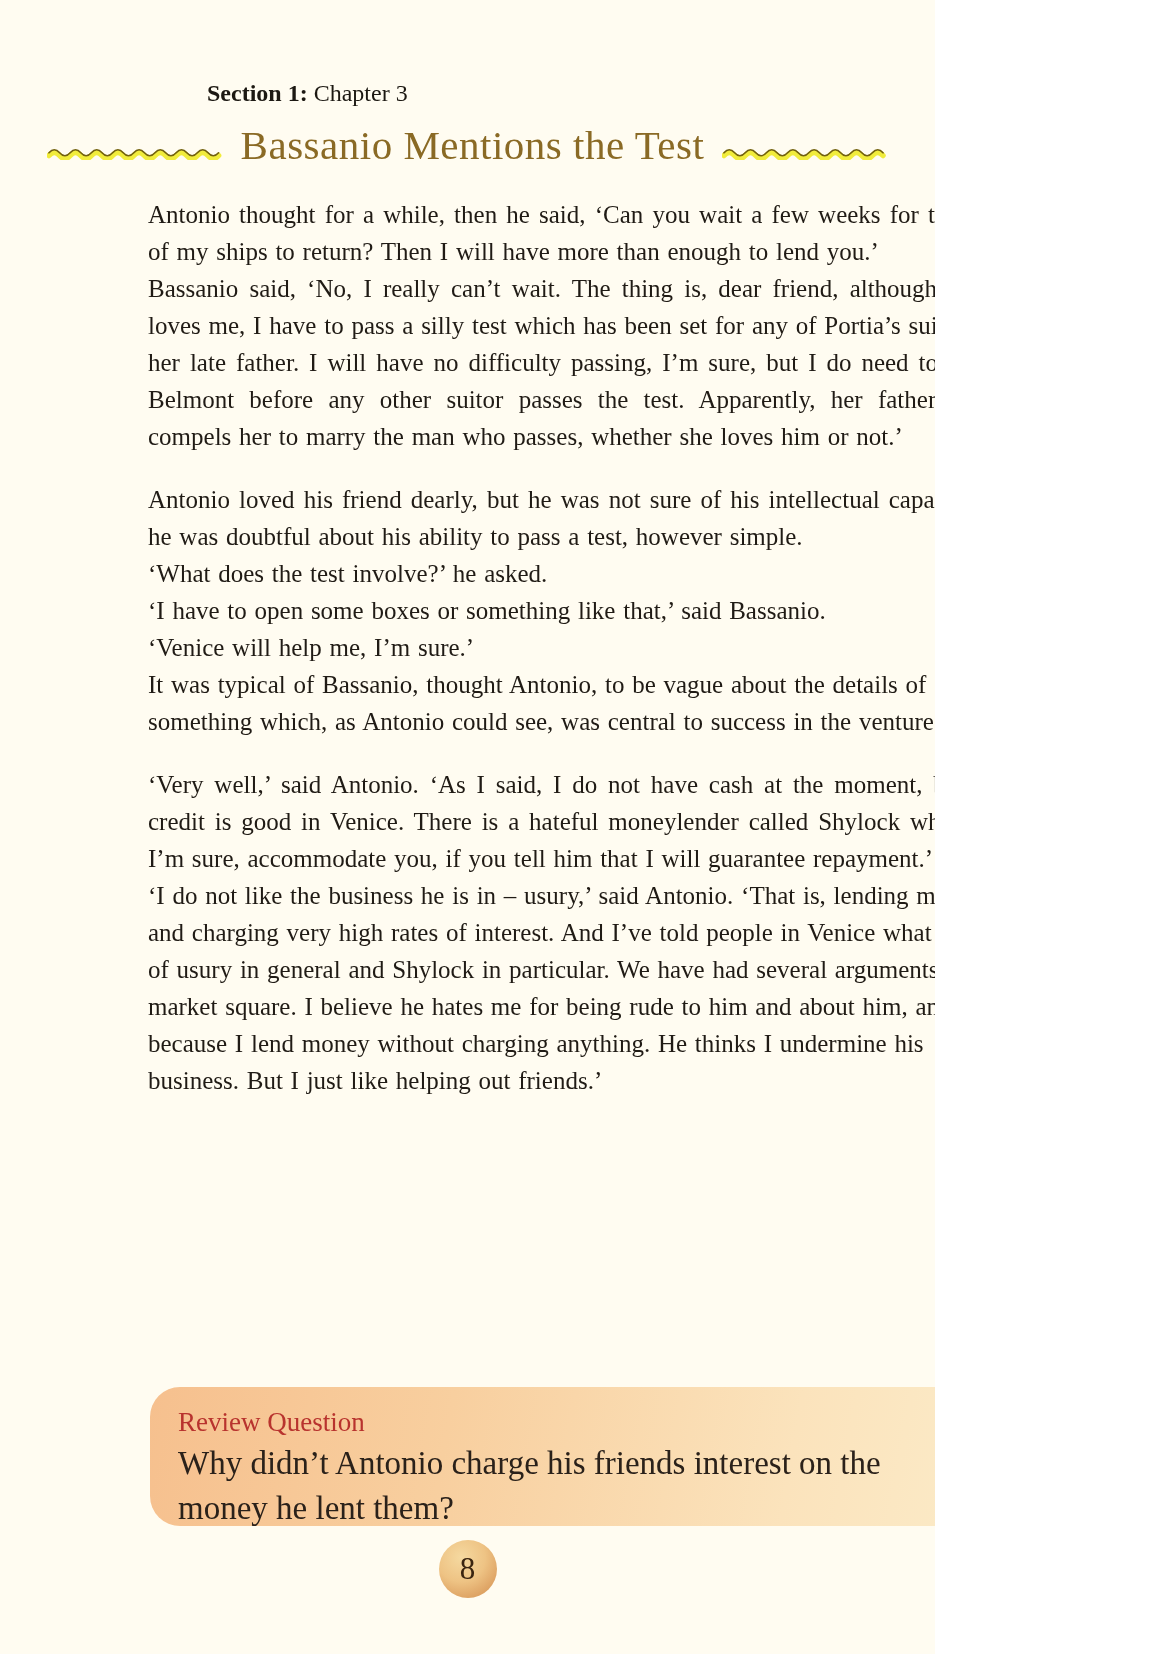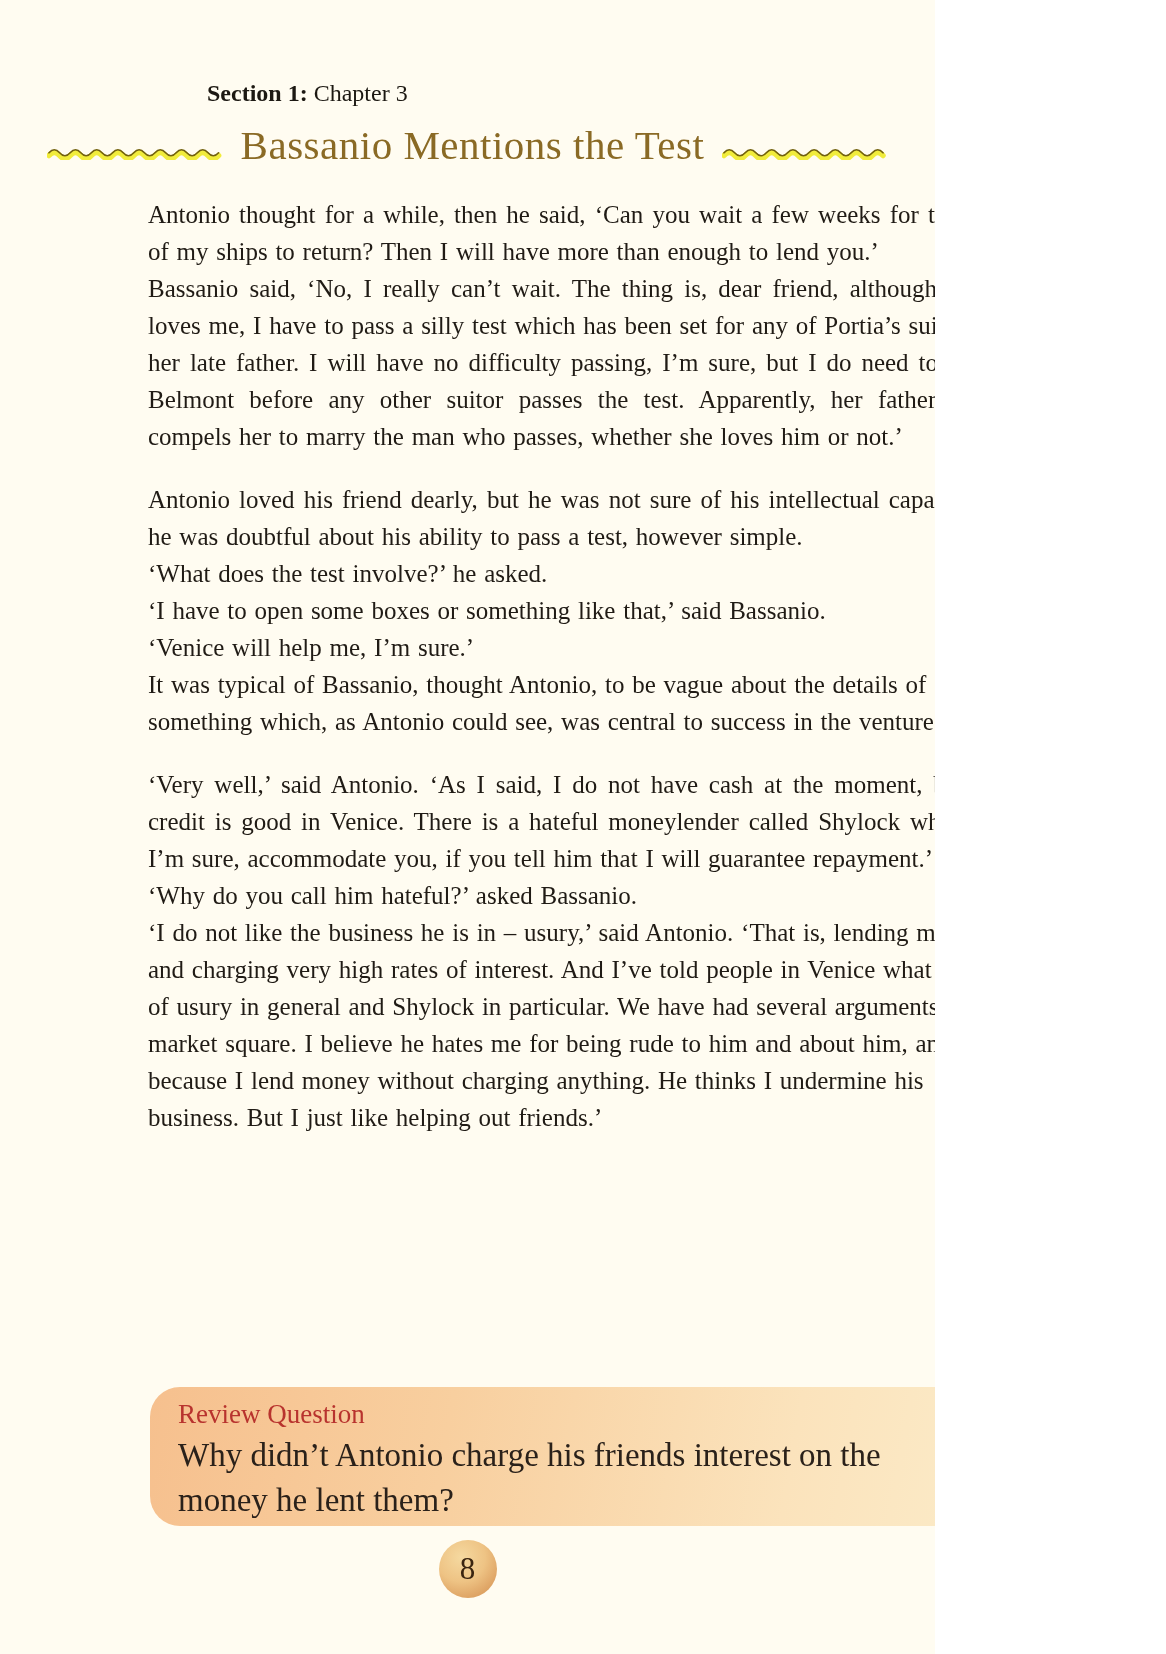--- a/index.html
+++ b/index.html
@@ -54,21 +54,21 @@
   .story p.ragged { text-align: left; }
   .story p.gap { margin-top: 26px; }
   .review-box {
     position: absolute;
     left: 150px;
     top: 1387px;
     width: 848px;
     height: 139px;
     box-sizing: border-box;
     border-radius: 30px;
-    padding: 12px 28px 0 28px;
+    padding: 20px 28px 0 28px;
     background: linear-gradient(100deg, #F6C08E 0%, #F8CF9F 35%, #FBE3BC 75%, #FBEBC8 100%);
   }
   .review-heading {
     font-size: 27px;
     color: #B8332E;
   }
   .review-question {
     margin-top: 3px;
     font-size: 33px;
     line-height: 45px;
@@ -116,21 +116,20 @@
 
   <div class="story">
     <p>Antonio thought for a while, then he said, ‘Can you wait a few weeks for the first of my ships to return? Then I will have more than enough to lend you.’</p>
     <p>Bassanio said, ‘No, I really can’t wait. The thing is, dear friend, although Portia loves me, I have to pass a silly test which has been set for any of Portia’s suitors by her late father. I will have no difficulty passing, I’m sure, but I do need to get to Belmont before any other suitor passes the test. Apparently, her father’s will compels her to marry the man who passes, whether she loves him or not.’</p>
     <p class="gap">Antonio loved his friend dearly, but he was not sure of his intellectual capacity, so he was doubtful about his ability to pass a test, however simple.</p>
     <p>‘What does the test involve?’ he asked.</p>
     <p>‘I have to open some boxes or something like that,’ said Bassanio.</p>
     <p>‘Venice will help me, I’m sure.’</p>
     <p class="ragged">It was typical of Bassanio, thought Antonio, to be vague about the details of something which, as Antonio could see, was central to success in the venture.</p>
     <p class="gap">‘Very well,’ said Antonio. ‘As I said, I do not have cash at the moment, but my credit is good in Venice. There is a hateful moneylender called Shylock who will, I’m sure, accommodate you, if you tell him that I will guarantee repayment.’</p>
-    <p>‘Why do you call him hateful?’ asked Bassanio.</p>
     <p class="ragged">‘I do not like the business he is in – usury,’ said Antonio. ‘That is, lending money and charging very high rates of interest. And I’ve told people in Venice what I think of usury in general and Shylock in particular. We have had several arguments in the market square. I believe he hates me for being rude to him and about him, and also because I lend money without charging anything. He thinks I undermine his business. But I just like helping out friends.’</p>
   </div>
 
   <div class="review-box">
     <div class="review-heading">Review Question</div>
     <div class="review-question">Why didn’t Antonio charge his friends interest on the money he lent them?</div>
   </div>
 
   <div class="page-badge">
     <span>8</span>

